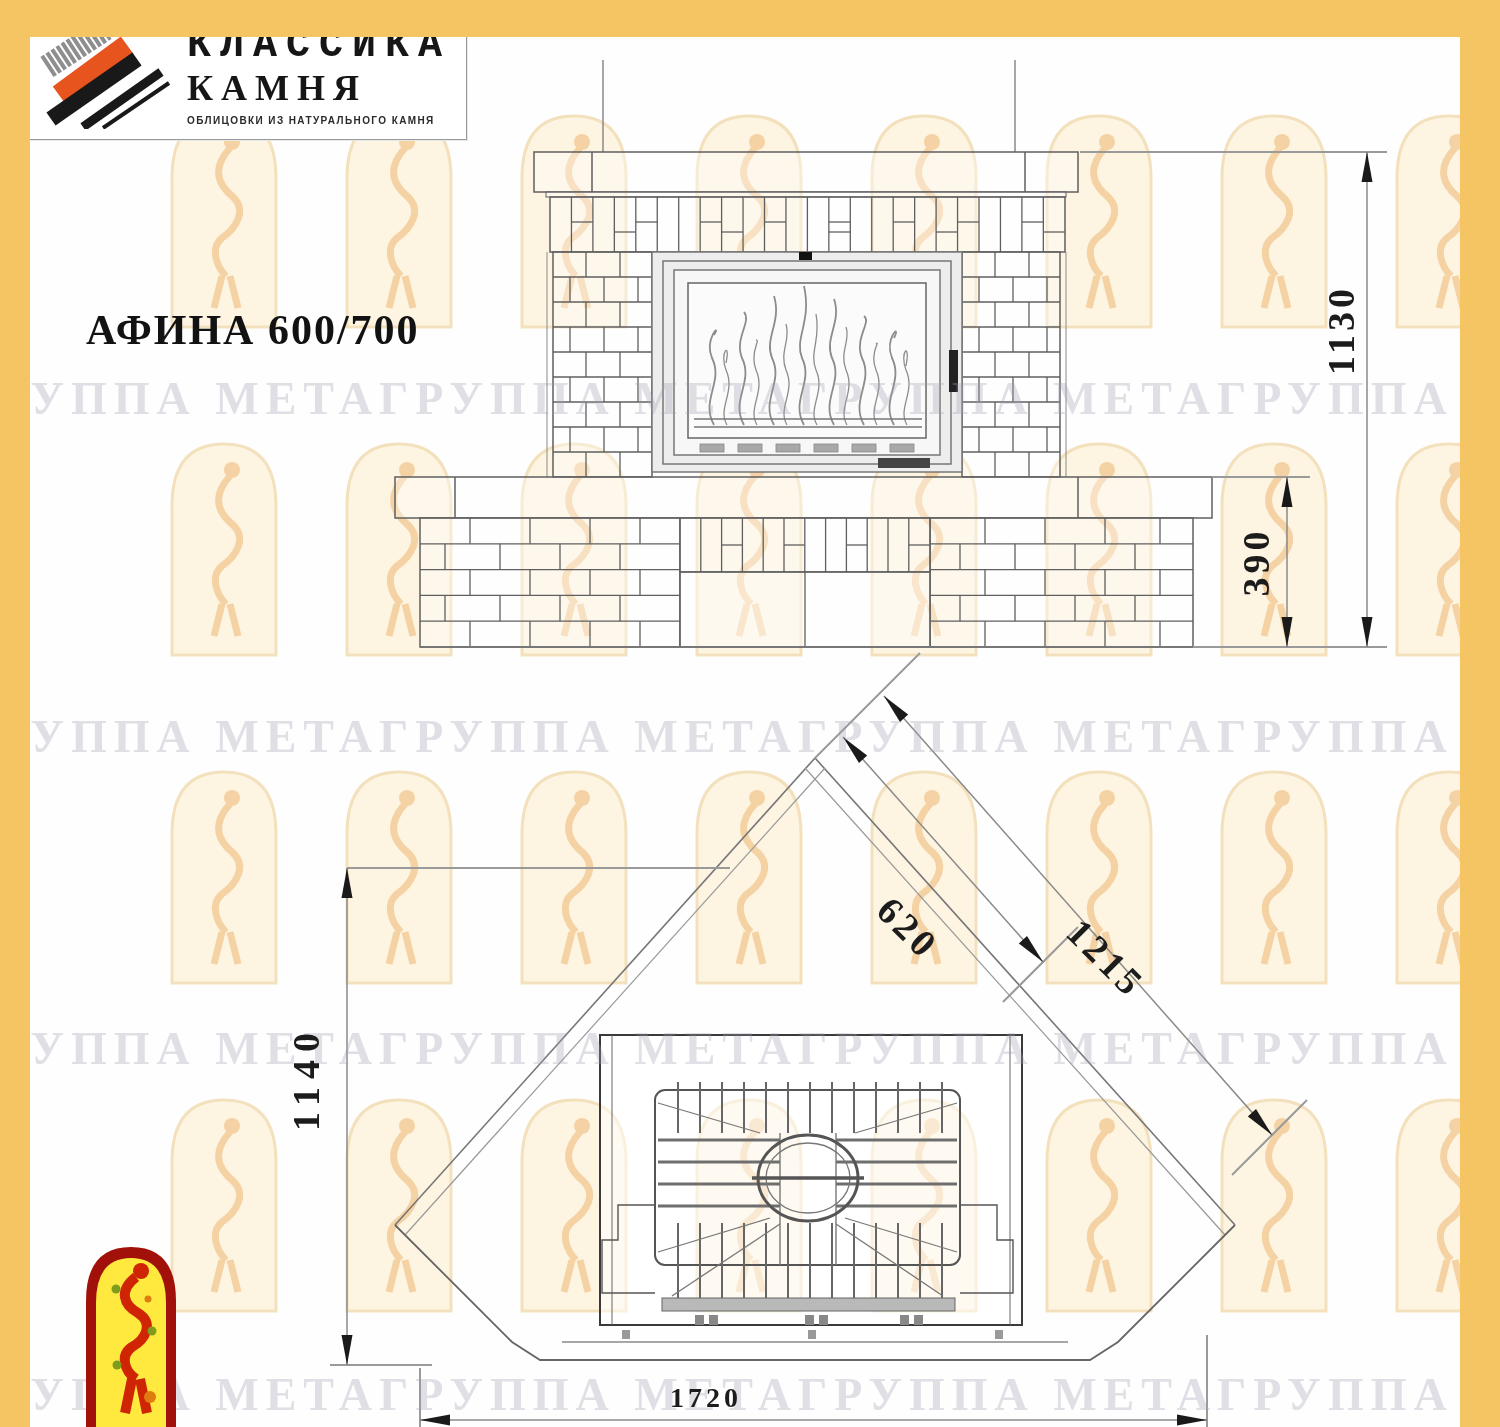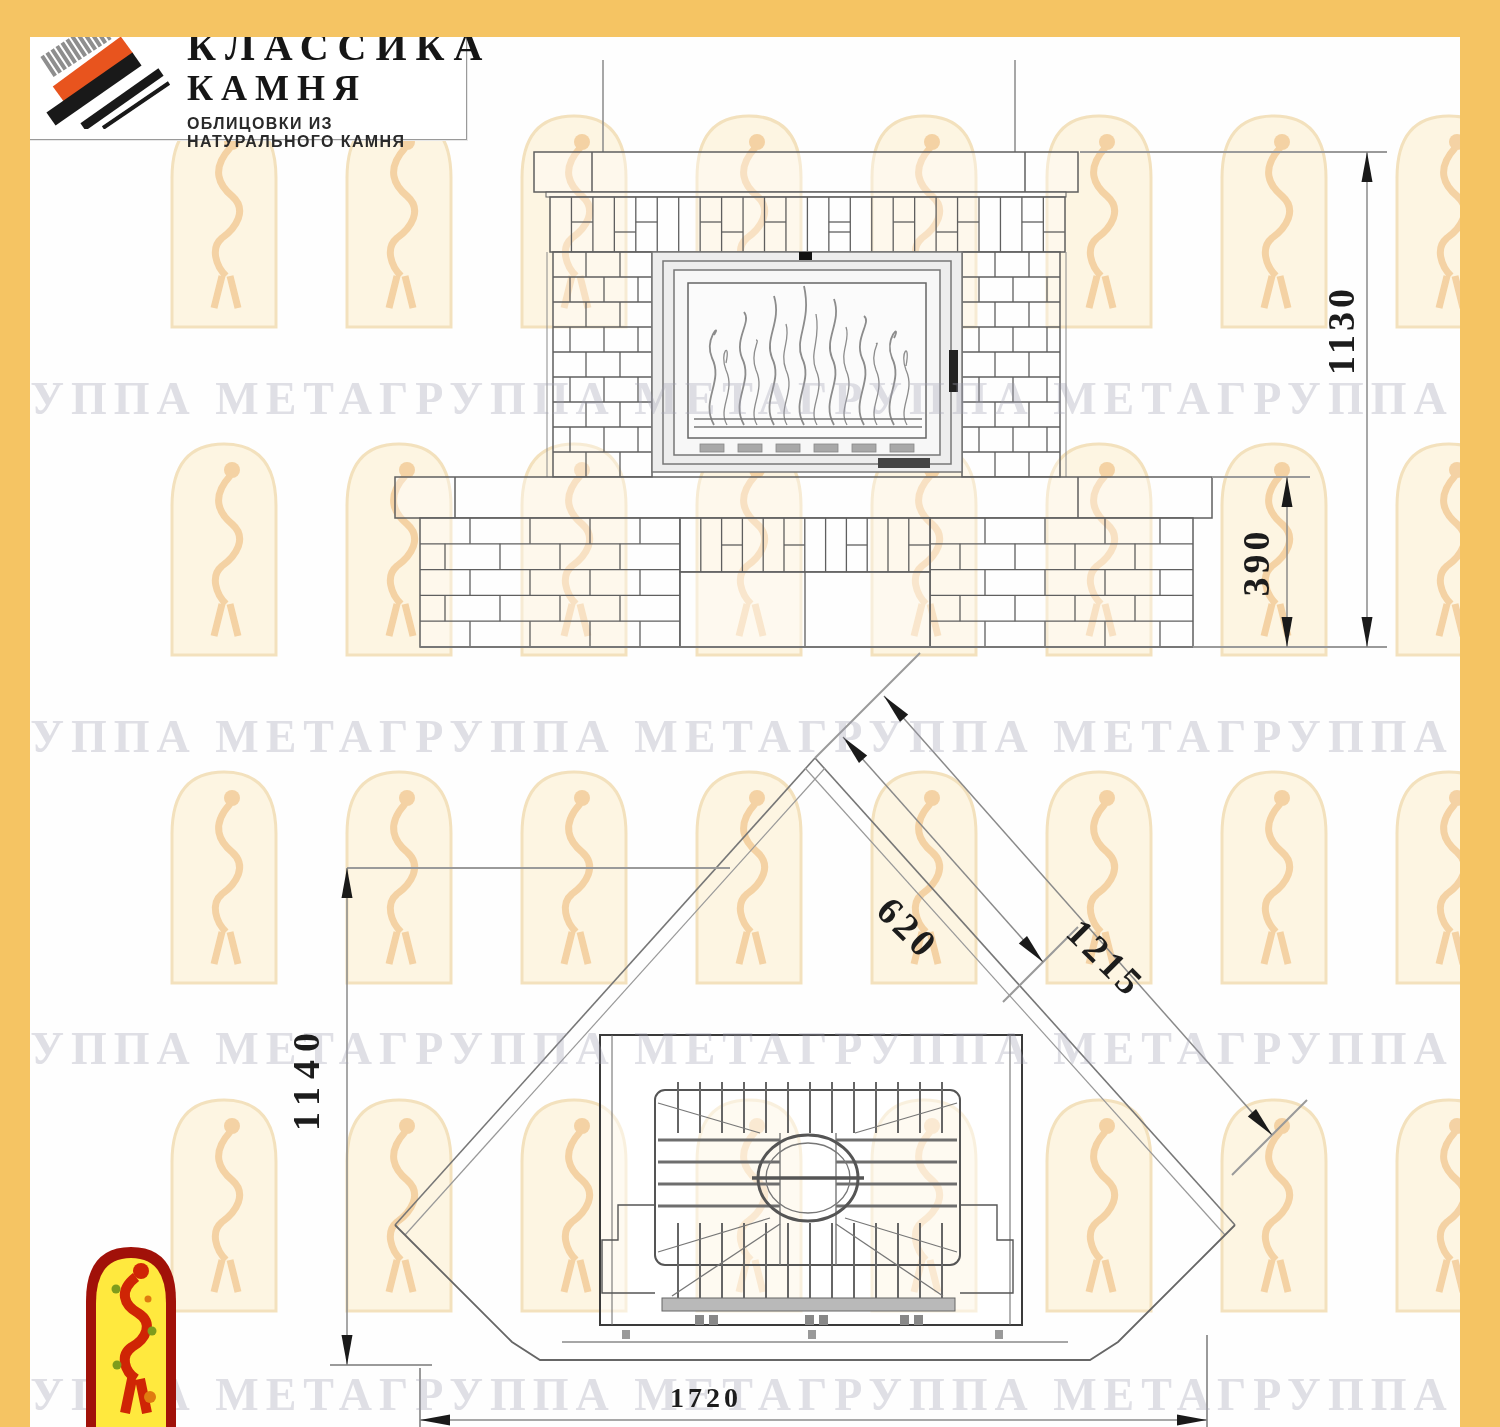--- a/index.html
+++ b/index.html
@@ -16,24 +16,24 @@
            font-family:"Liberation Serif",serif;font-weight:bold;font-size:46px;
            letter-spacing:7px;white-space:nowrap;color:rgba(158,160,178,0.32);
            pointer-events:none;}
   
   #draw-svg{position:absolute;left:0;top:0;z-index:2;}
   
   #logo-box{position:absolute;left:18px;top:8px;width:447px;height:130px;background:#fff;
             border:1px solid #9a9a9a;z-index:5;box-shadow:0 0 0 1px #e8e8e8;}
   #logo-mark{position:absolute;left:12px;top:8px;width:155px;height:112px;}
   .logo-line1{position:absolute;left:168px;top:14px;font-weight:bold;font-size:40px;
-              letter-spacing:9px;color:#161616;font-family:Liberation Serif, serif;}
+              letter-spacing:9px;color:#161616;font-family:Liberation Mono, monospace;}
   .logo-line2{position:absolute;left:168px;top:58px;font-weight:bold;font-size:36px;
               letter-spacing:8px;color:#161616;font-family:"Liberation Serif",serif;text-align:center;}
-  .logo-tagline{position:absolute;left:168px;top:106px;font-weight:bold;font-size:16px;
+  .logo-tagline{position:absolute;left:168px;top:106px;font-weight:bold;font-size:10px;
               letter-spacing:1.4px;color:#2a2a2a;font-family:"Liberation Sans",sans-serif;}
   
   #page-title{position:absolute;left:86px;top:306px;font-weight:bold;font-size:42px;
               letter-spacing:2px;color:#121212;z-index:4;font-family:"Liberation Serif",serif;}
   
   .dim{position:absolute;z-index:4;color:#1c1c1c;font-weight:bold;
        font-family:"Liberation Serif",serif;font-size:38px;letter-spacing:4px;
        transform:translate(-50%,-50%);white-space:nowrap;}
   .dim.v{transform:translate(-50%,-50%) rotate(-90deg);}
   .dim.d{transform:translate(-50%,-50%) rotate(45deg);}
@@ -426,20 +426,21 @@
       <line x1="28" y1="78" x2="96" y2="28" stroke="#e8541e" stroke-width="21"></line>
       <line x1="20" y1="102" x2="106" y2="42" stroke="#191919" stroke-width="16"></line>
       <line x1="52" y1="110" x2="130" y2="55" stroke="#191919" stroke-width="9"></line>
       <line x1="72" y1="111" x2="138" y2="66" stroke="#191919" stroke-width="4"></line>
     </svg>
     <div class="logo-line1">КЛАССИКА</div>
     <div class="logo-line2">КАМНЯ</div>
     <div class="logo-tagline">ОБЛИЦОВКИ ИЗ НАТУРАЛЬНОГО КАМНЯ</div>
   </div>
 
+  <div id="page-title">АФИНА 600/700</div>
 
   <div class="dim v" style="left:1341px;top:330px;" id="dim-1130">1130</div>
   <div class="dim v" style="left:1256px;top:562px;" id="dim-390">390</div>
   <div class="dim v" style="left:306px;top:1078px;letter-spacing:8px;" id="dim-1140">1140</div>
   <div class="dim" style="left:706px;top:1398px;" id="dim-1720">1720</div>
   <div class="dim d" style="left:908px;top:928px;" id="dim-620">620</div>
   <div class="dim d" style="left:1106px;top:958px;" id="dim-1215">1215</div>
 
   <svg id="meta-logo" viewBox="0 0 102 190">
     <path d="M6,190 V64 Q6,10 51,10 Q96,10 96,64 V190 Z" fill="#a11109"></path>

